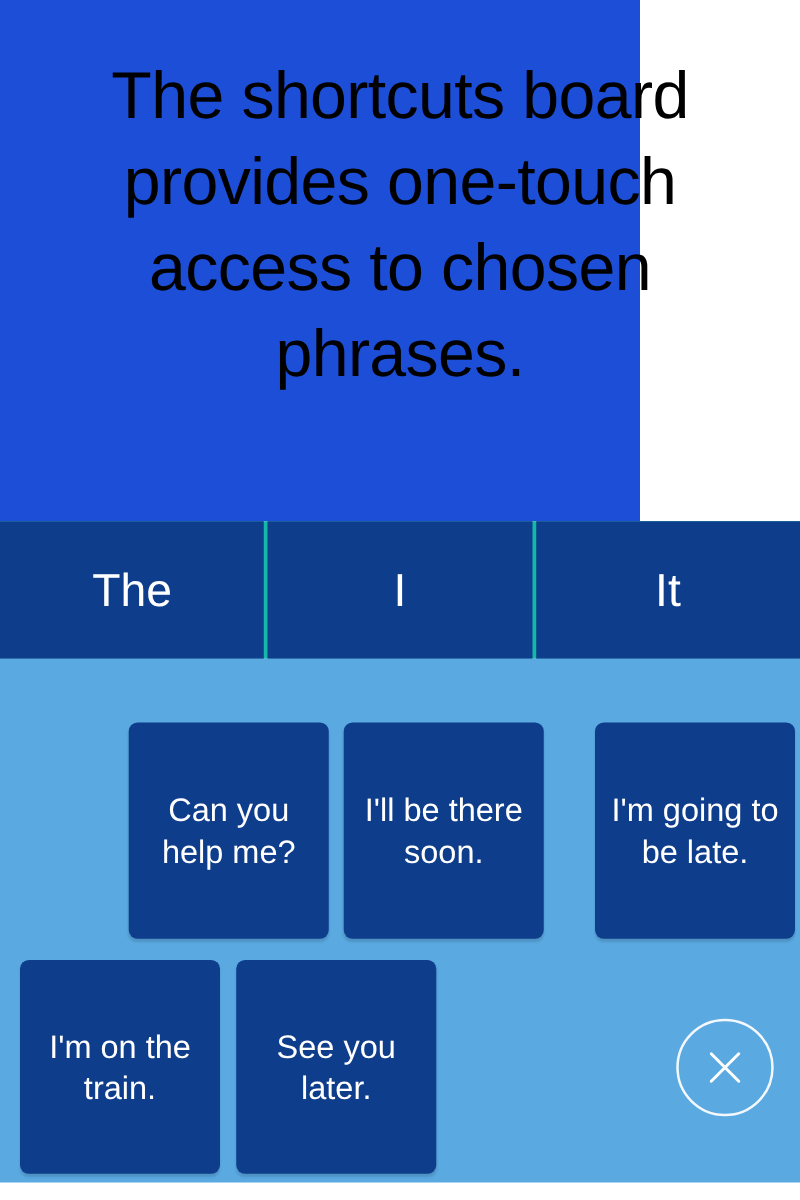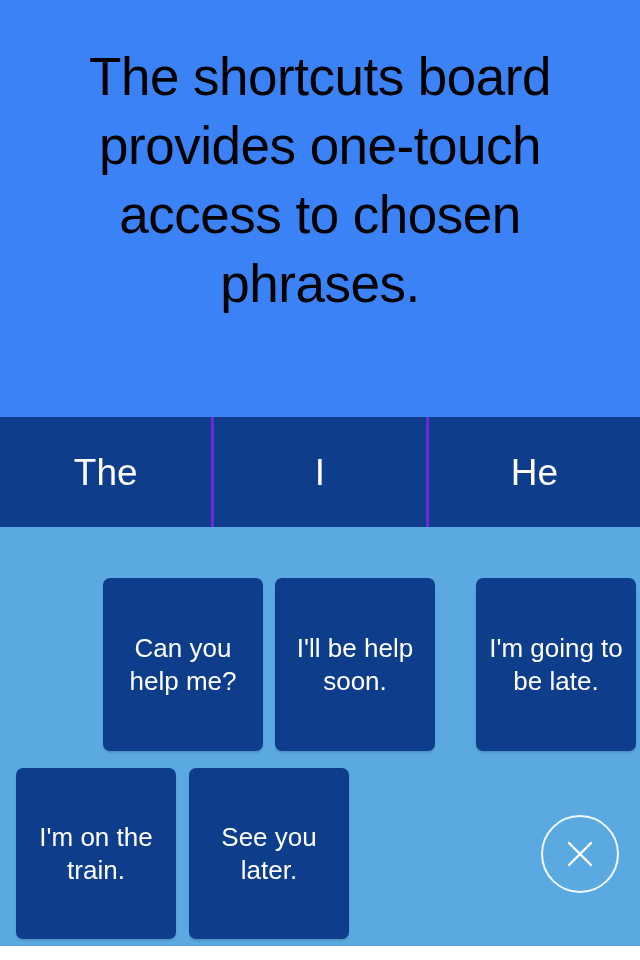--- a/index.html
+++ b/index.html
@@ -19,23 +19,23 @@
     height: 960px;
     background: #ffffff;
     overflow: hidden;
   }
 
   
   #intro-area {
     position: absolute;
     left: 0;
     top: 0;
-    width: 640px;
+    width: 512px;
     height: 417px;
-    background: #3b82f6;
+    background: #1d4ed8;
     text-decoration: underline;
   }
   #intro-text {
     position: absolute;
     left: 32px;
     top: 42px;
     width: 576px;
     text-align: center;
     color: #000000;
     font-size: 53px;
@@ -44,21 +44,21 @@
     letter-spacing: -0.5px;
   }
 
   
   #tab-bar {
     position: absolute;
     left: 0;
     top: 417px;
     width: 640px;
     height: 110px;
-    background: #6d28d9;
+    background: #14b8a6;
     display: flex;
     flex-direction: row;
   }
   .tab {
     flex: 1 1 0;
     background: #0e3d8b;
     display: flex;
     align-items: center;
     justify-content: center;
     color: #ffffff;
@@ -147,28 +147,28 @@
   </div>
 
   <div id="tab-bar">
     <div class="tab">
       <span>The</span>
     </div>
     <div class="tab">
       <span>I</span>
     </div>
     <div class="tab">
-      <span>He</span>
+      <span>It</span>
     </div>
   </div>
 
   <div id="board">
 
     <div class="tile row1 r1c1">Can you help me?</div>
-    <div class="tile row1 r1c2">I'll be help soon.</div>
+    <div class="tile row1 r1c2">I'll be there soon.</div>
     <div class="tile row1 r1c3">I'm going to be late.</div>
 
     <div class="tile row2 r2c2">See you later.</div>
     <div class="tile row2 r2c1">I'm on the train.</div>
 
     <div id="close-button">
       <span>
         <svg width="40" height="40" viewBox="0 0 40 40" aria-hidden="true">
           <line x1="9" y1="9" x2="31" y2="31" stroke="#ffffff" stroke-width="2.4" stroke-linecap="round"></line>
           <line x1="31" y1="9" x2="9" y2="31" stroke="#ffffff" stroke-width="2.4" stroke-linecap="round"></line>

